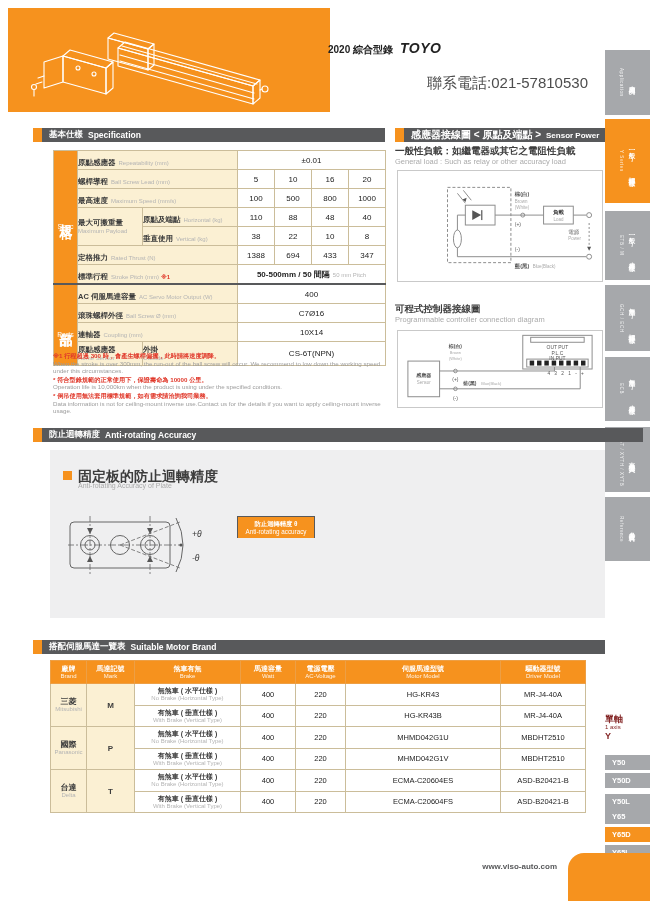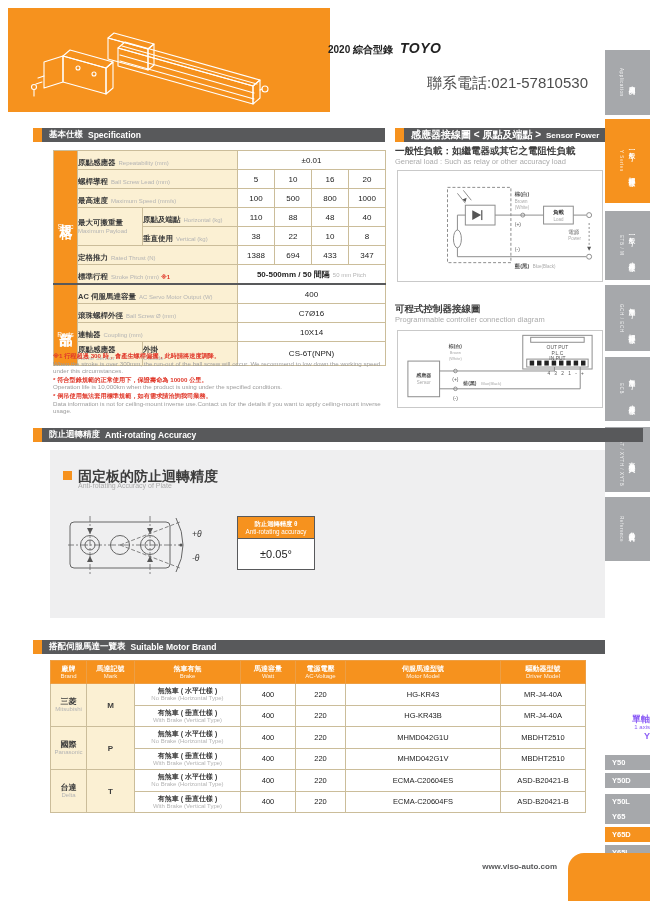--- a/index.html
+++ b/index.html
@@ -64,21 +64,21 @@
   .motor-table td{border:1px solid #CBBD9A;padding:0;height:20.5px;vertical-align:middle}
   .mb{background:#FBF0D3;text-align:center}
   .b-zh{display:block;font-size:8px;font-weight:bold;color:#3d3d3d;line-height:9px}
   .b-en{display:block;font-size:6px;color:#b4b4b4;line-height:7px}
   .mark-c{background:#FBF0D3;text-align:center;font-size:8px;font-weight:bold;color:#3d3d3d}
   .brk{text-align:center}
   .brk-zh{display:block;font-size:7px;font-weight:bold;color:#3d3d3d;line-height:9px}
   .brk-en{display:block;font-size:6px;color:#b4b4b4;line-height:7px}
   .mv{text-align:center;font-size:7.5px;color:#222}
   
-  .axis-head{left:605px;top:714px;width:45px;text-align:right;color:#8b5cf6}
+  .axis-head{left:605px;top:714px;width:45px;text-align:left;color:#7f1d1d}
   .ax-zh{font-size:9px;font-weight:bold;line-height:10px}
   .ax-en{font-size:6px;line-height:7px}
   .ax-y{font-size:9px;font-weight:bold;line-height:11px}
   .ytab{left:605px;width:45px;height:15px;background:#A6A8AB;color:#fff;font-size:7.5px;font-weight:bold;line-height:15px;padding-left:7px;box-sizing:border-box;cursor:pointer}
   .ytab.active{background:#F6921E}
   
   .site{left:447px;top:862px;width:110px;text-align:right;font-size:8px;font-weight:bold;color:#58595B}
   .corner{left:568px;top:853px;width:82px;height:48px;background:#F6921E;border-radius:16px 0 0 0}
   svg text{font-family:"Liberation Sans","DejaVu Sans",sans-serif}
 </style>
@@ -378,21 +378,20 @@
     </g>
     <text x="124" y="33" font-size="8.5" fill="#333" font-style="italic">+θ</text>
     <text x="124" y="57" font-size="8.5" fill="#333" font-style="italic">-θ</text>
   </svg>
 
   <div class="acc">
     <div class="acc-h">
       <span class="zh">防止迴轉精度 θ</span>
       <span class="en">Anti-rotating accuracy</span>
     </div>
-    <div class="acc-v">±0.05°</div>
   </div>
 </div>
 
 <div class="abs bar" style="left:33px;top:640px;width:572px">
   <span class="bar-sq"></span>
   <span class="bar-zh">搭配伺服馬達一覽表</span>
   <span class="bar-en">Suitable Motor Brand</span>
 </div>
 
 <table class="abs motor-table">

